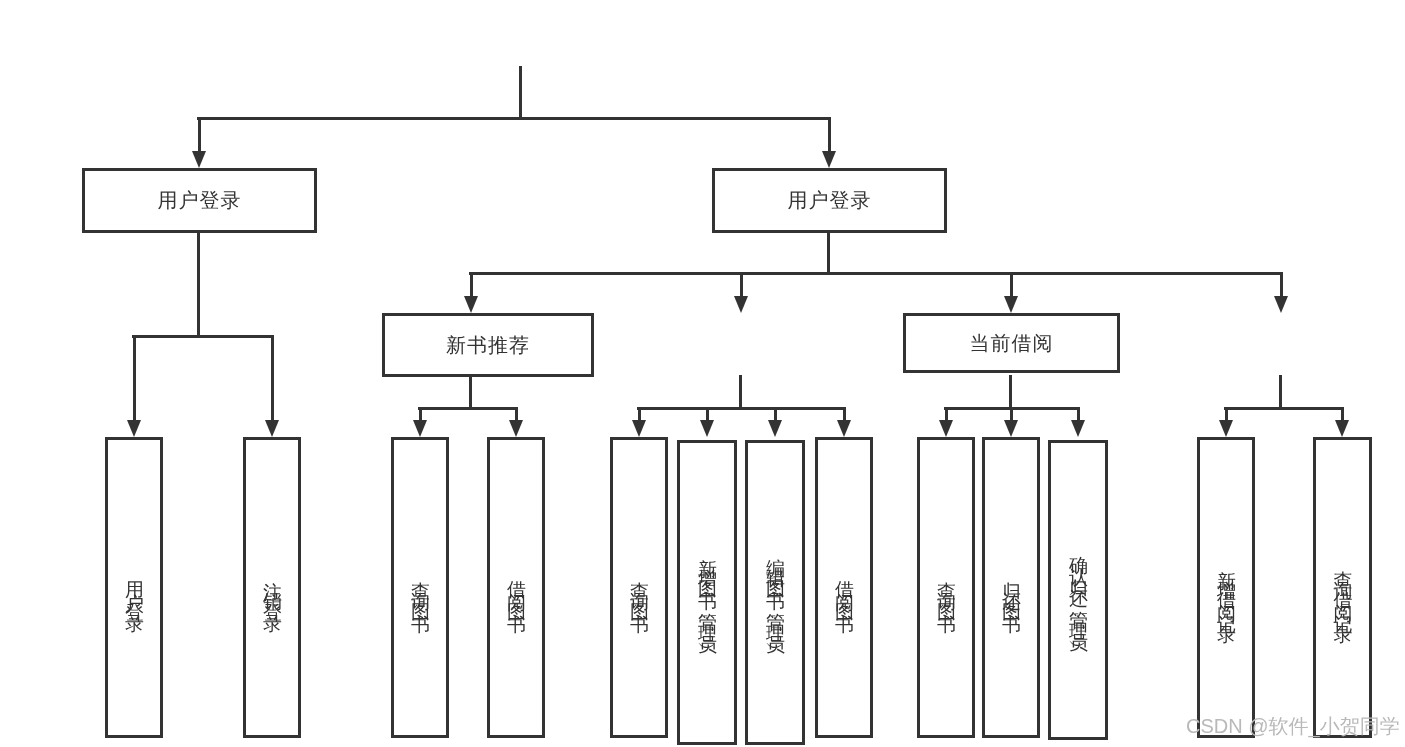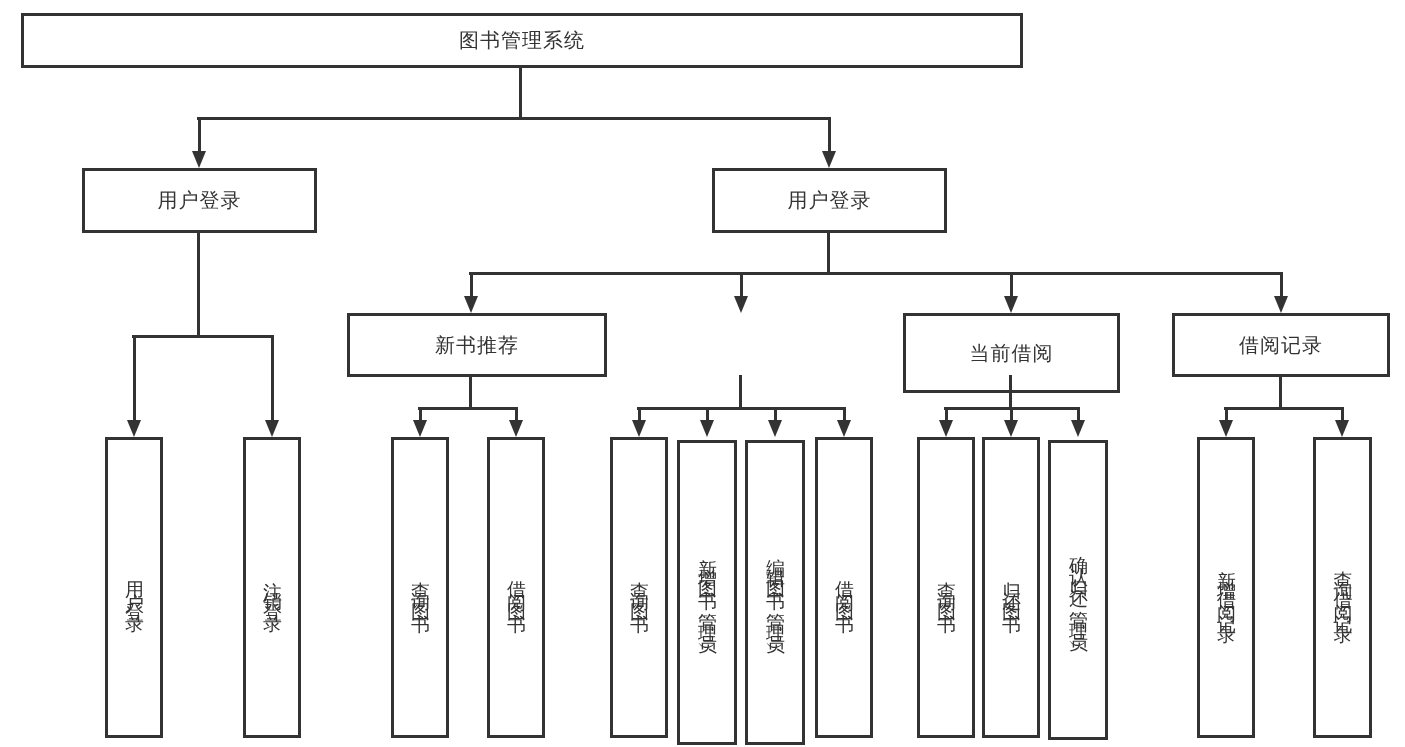--- a/index.html
+++ b/index.html
@@ -30,23 +30,20 @@
     position:absolute; left:1186px; top:714px;
     font-size:20px; line-height:24px; color:#b9b9b9;
     white-space:nowrap; z-index:5;
   }
 </style>
 </head>
 <body>
 
 <div class="canvas">
 
-  <div class="box h" style="left:21px;top:13px;width:1002px;height:55px">
-    <span>图书管理系统</span>
-  </div>
 
   <div>
     <div class="vline" style="left:519px;top:66px;height:53px"></div>
     <div class="hline" style="left:197px;top:117px;width:633px"></div>
     <div class="vline" style="left:198px;top:117px;height:36px"></div>
     <div class="arrow" style="left:192px;top:151px"></div>
     <div class="vline" style="left:828px;top:117px;height:36px"></div>
     <div class="arrow" style="left:822px;top:151px"></div>
   </div>
 
@@ -72,28 +69,25 @@
     <div class="vline" style="left:470px;top:272px;height:27px"></div>
     <div class="arrow" style="left:464px;top:296px"></div>
     <div class="vline" style="left:740px;top:272px;height:27px"></div>
     <div class="arrow" style="left:734px;top:296px"></div>
     <div class="vline" style="left:1010px;top:272px;height:27px"></div>
     <div class="arrow" style="left:1004px;top:296px"></div>
     <div class="vline" style="left:1280px;top:272px;height:27px"></div>
     <div class="arrow" style="left:1274px;top:296px"></div>
   </div>
 
-  <div class="box h" style="left:347px;top:313px;width:260px;height:64px">
+  <div class="box h" style="left:382px;top:313px;width:212px;height:64px">
     <span>新书推荐</span>
   </div>
-  <div class="box h" style="left:903px;top:313px;width:217px;height:80px">
+  <div class="box h" style="left:903px;top:313px;width:217px;height:60px">
     <span>当前借阅</span>
-  </div>
-  <div class="box h" style="left:1172px;top:313px;width:218px;height:64px">
-    <span>借阅记录</span>
   </div>
 
   <div>
     <div class="vline" style="left:469px;top:375px;height:34px"></div>
     <div class="hline" style="left:418px;top:407px;width:100px"></div>
     <div class="vline" style="left:419px;top:407px;height:15px"></div>
     <div class="arrow" style="left:413px;top:420px"></div>
     <div class="vline" style="left:515px;top:407px;height:15px"></div>
     <div class="arrow" style="left:509px;top:420px"></div>
   </div>
@@ -168,14 +162,15 @@
     <span>确认归还（管理员）</span>
   </div>
 
   <div class="box v" style="left:1197px;top:437px;width:58px;height:301px">
     <span>新增借阅记录</span>
   </div>
   <div class="box v" style="left:1313px;top:437px;width:59px;height:301px">
     <span>查询借阅记录</span>
   </div>
 
+  <div class="watermark">CSDN @软件_小贺同学</div>
 
 </div>
 
 </body></html>

